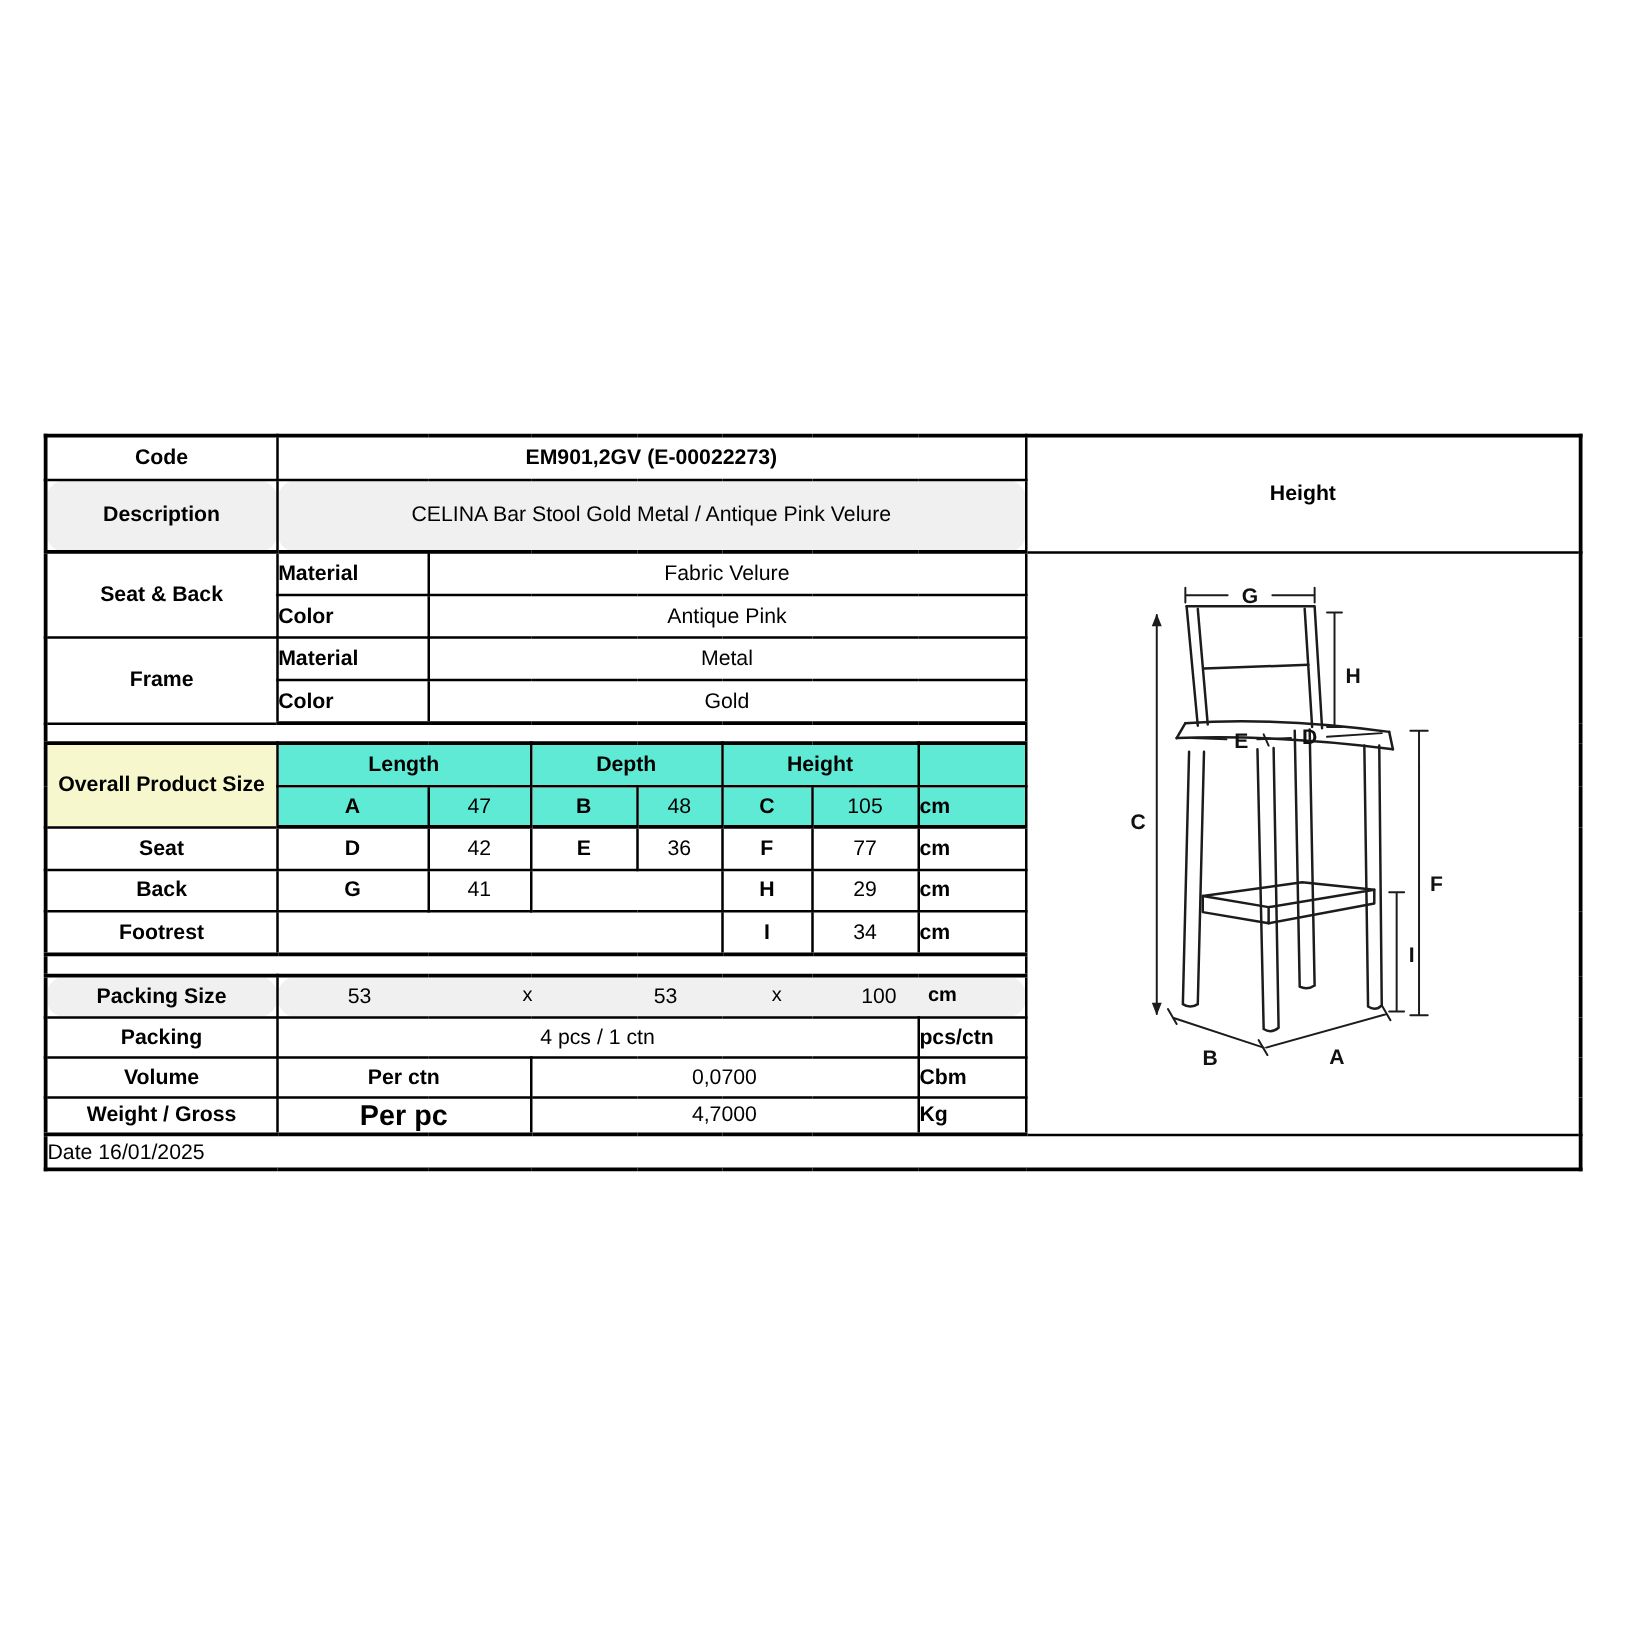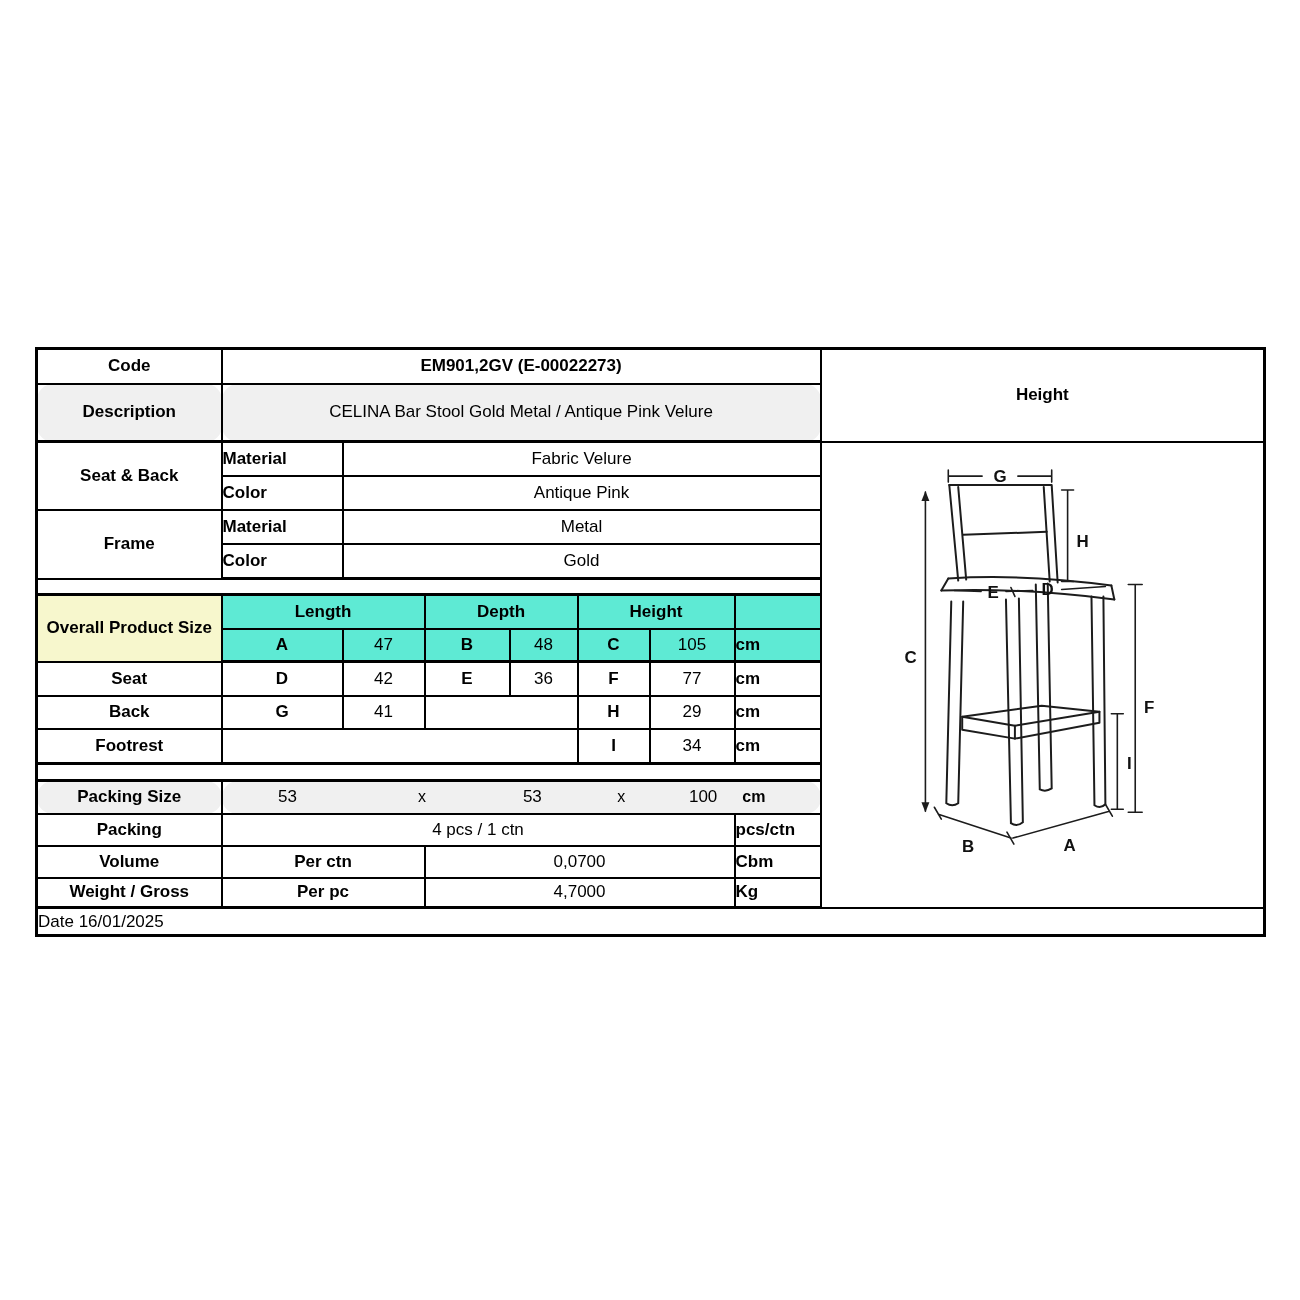--- a/index.html
+++ b/index.html
@@ -217,21 +217,21 @@
 
     <tr style="height:32px">
       <td class="lbl">Volume</td>
       <td colspan="2" class="ctr bold" style="font-size:17px">Per ctn</td>
       <td colspan="4" class="ctr">0,0700</td>
       <td class="unit">Cbm</td>
     </tr>
 
     <tr style="height:30px" class="sep">
       <td class="lbl">Weight / Gross</td>
-      <td colspan="2" class="ctr bold" style="font-size:17px">Per pc</td>
+      <td colspan="2" class="ctr bold" style="font-size:23px">Per pc</td>
       <td colspan="4" class="ctr">4,7000</td>
       <td class="unit">Kg</td>
     </tr>
 
     <tr style="height:28px">
       <td colspan="9" class="datecell">Date 16/01/2025</td>
     </tr>
   </tbody>
     </table>
 </div>

